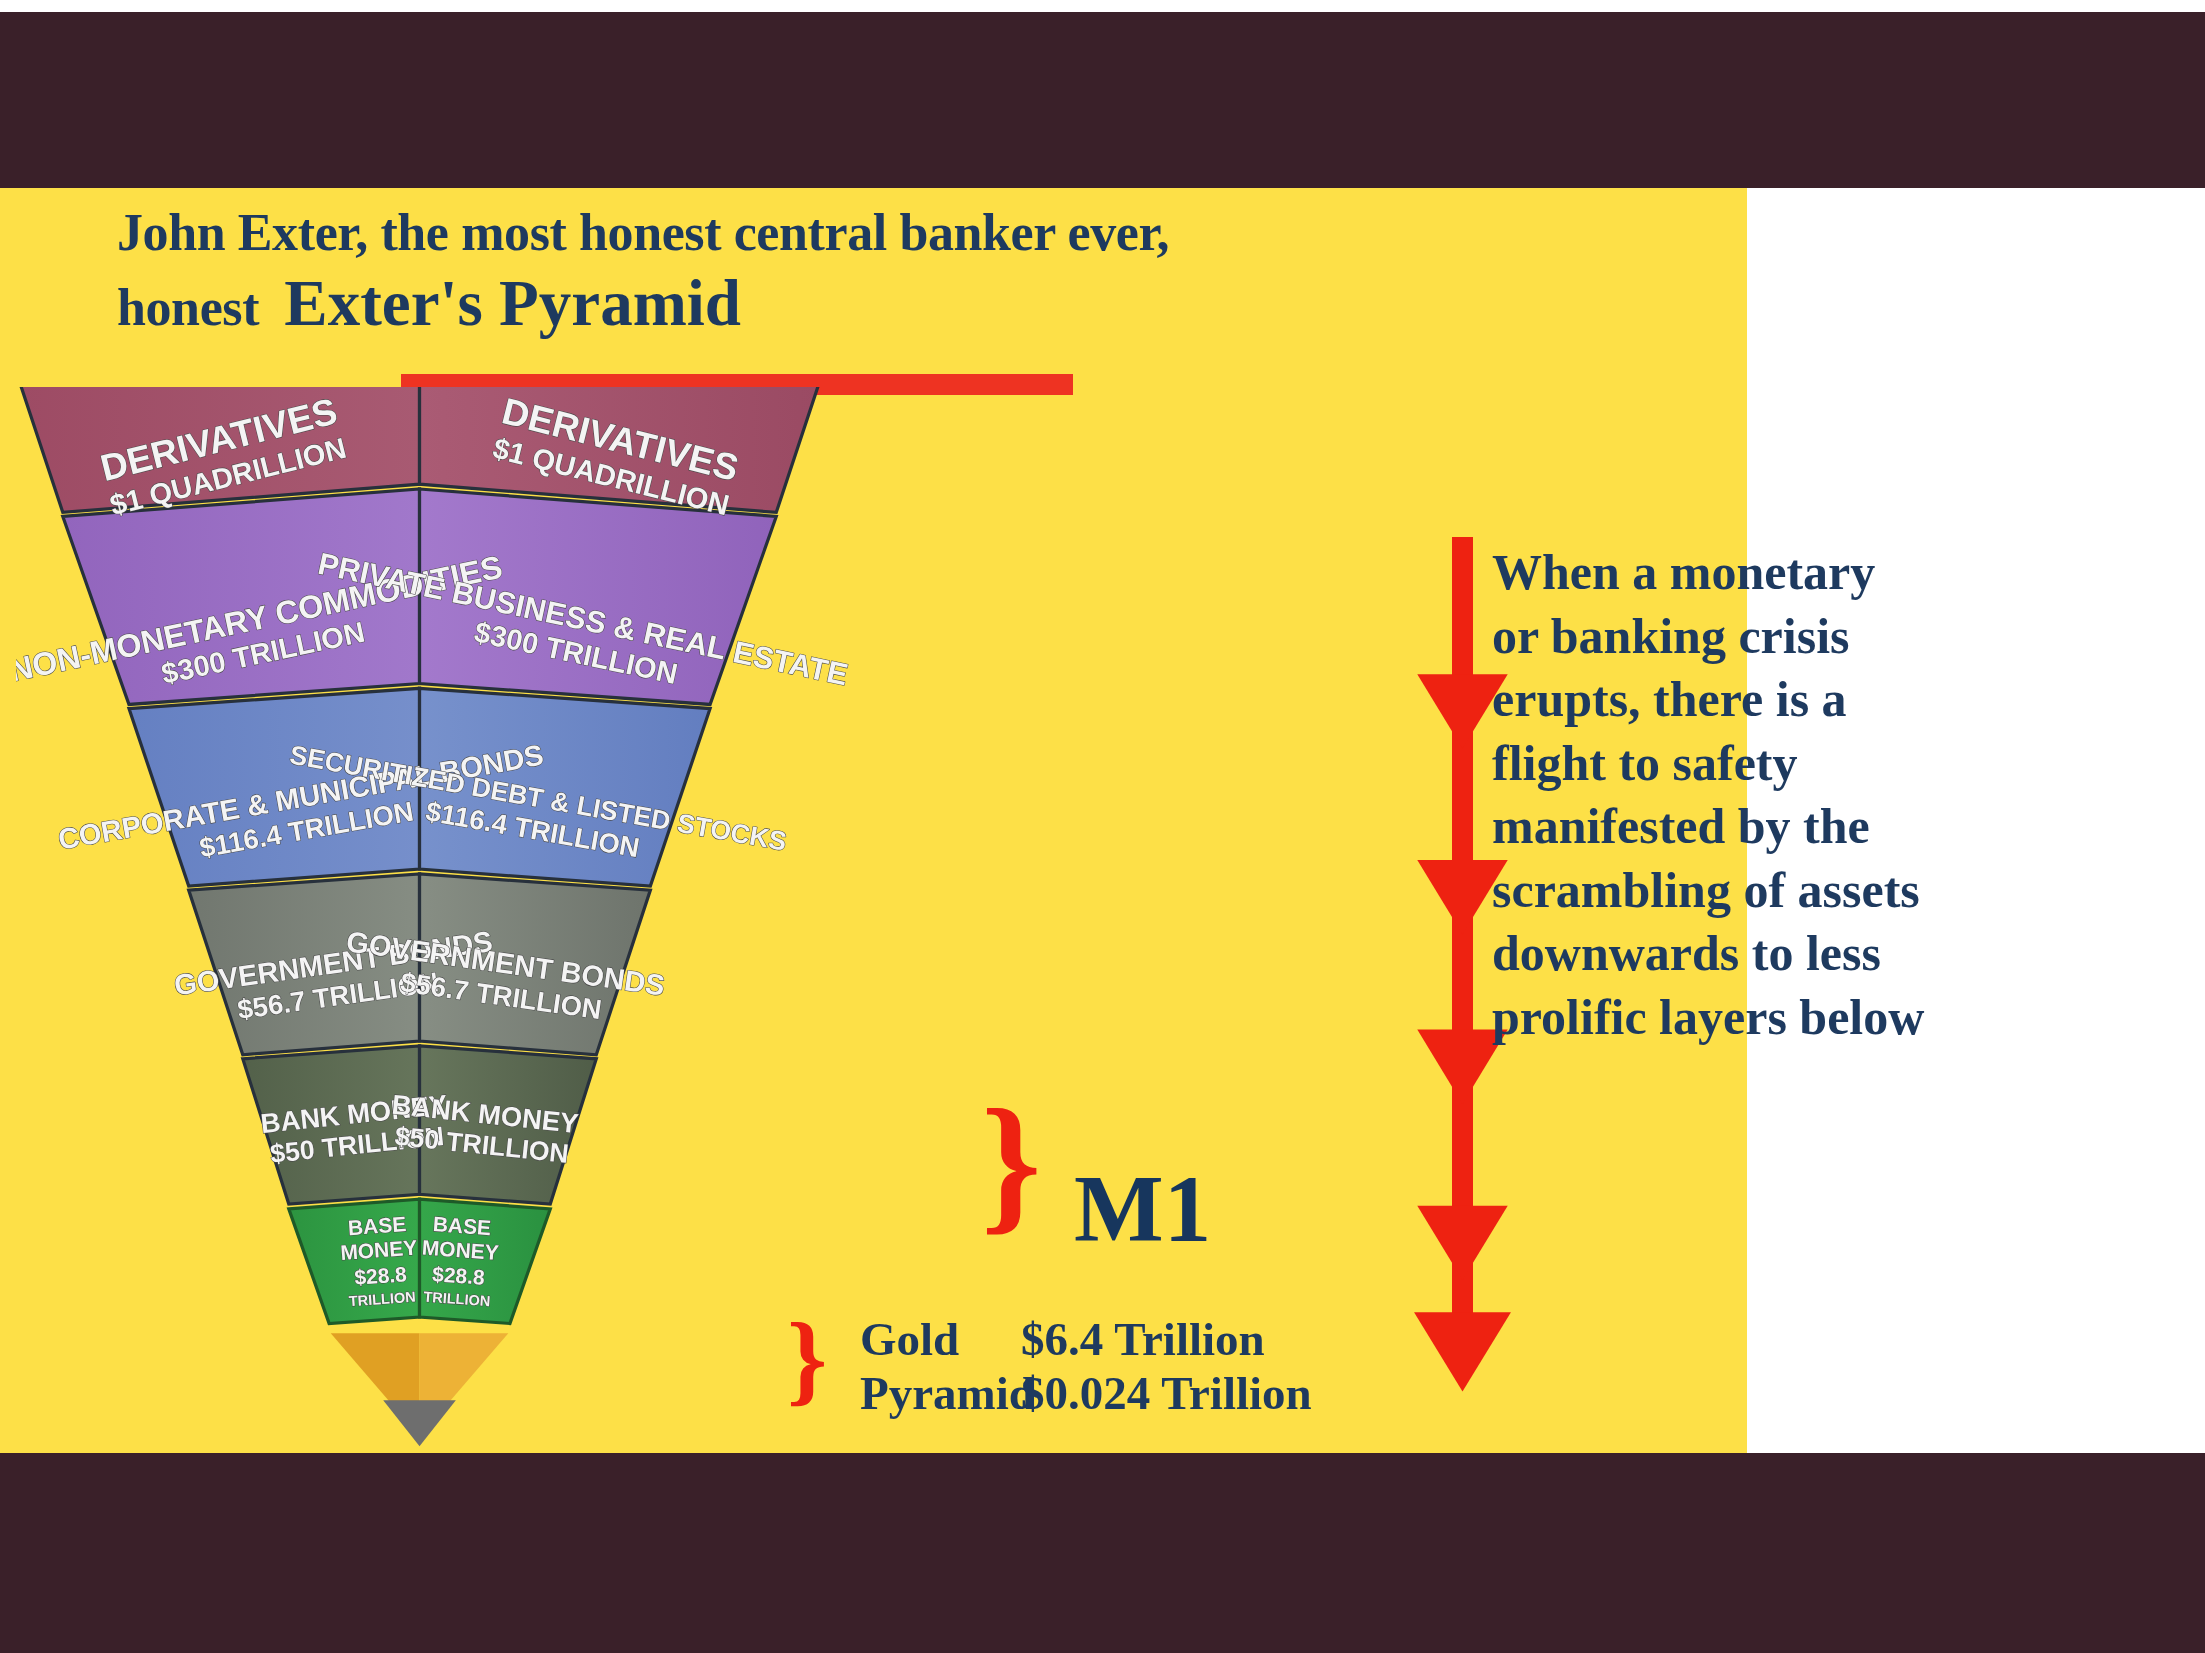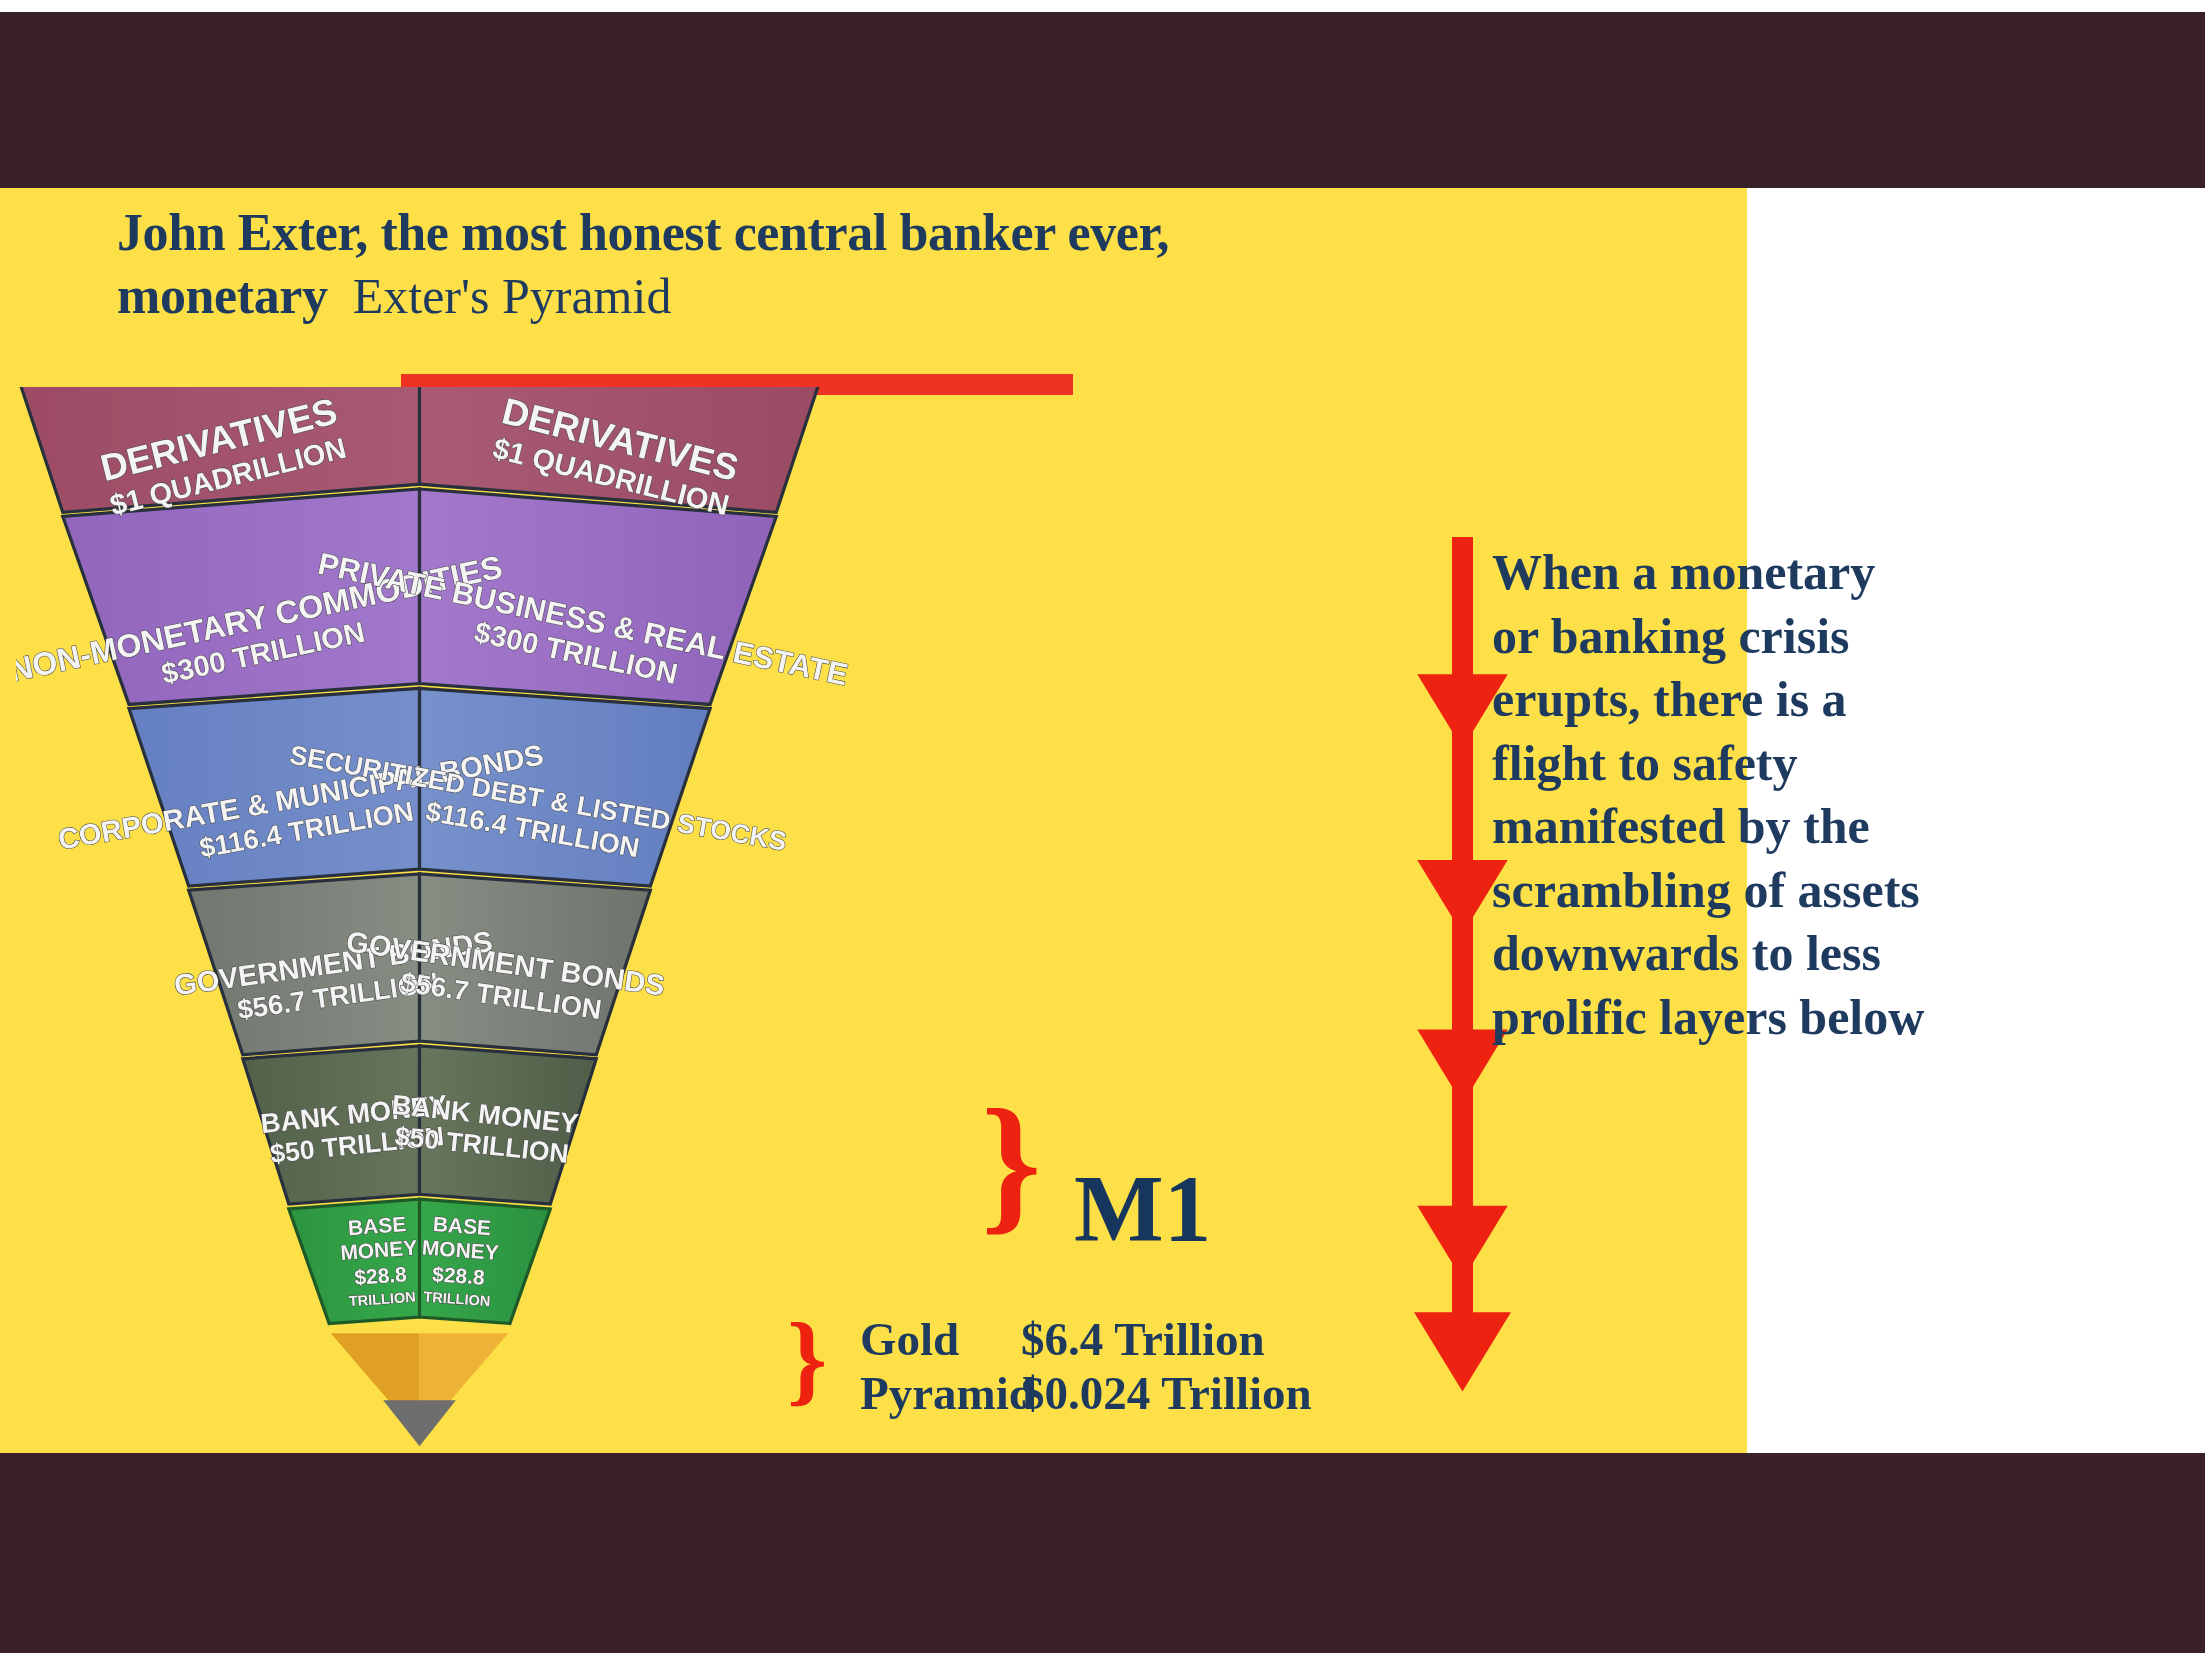--- a/index.html
+++ b/index.html
@@ -20,21 +20,21 @@
   #heading{
     position:absolute;left:117px;top:192px;width:1735px;
     color:#1e3a5f;
     font-weight:bold;
     font-size:52px;
     line-height:1.12;
     letter-spacing:-0.4px;
   }
   #heading .l1{display:block;font-size:52px;}
   #heading .l2{display:block;font-size:52px;margin-top:4.8px;}
-  #heading .big{font-size:50px;font-weight:normal;letter-spacing:0px;margin-top:19px;}
+  #heading .big{font-size:65px;font-weight:bold;letter-spacing:0px;margin-top:19px;}
   #underline{
     position:absolute;left:401px;top:362px;width:672px;height:21px;
     background:#ee3322;
   }
 
   
   #pyramid{position:absolute;left:16px;top:375px;width:1372px;height:1074px;}
 
   
   #m1-group{position:absolute;left:981px;top:1074px;}
@@ -84,21 +84,21 @@
 </head>
 <body>
 
 <div id="stage">
 
   <div id="band-top" class="band"></div>
   <div id="band-bottom" class="band"></div>
 
   <div id="heading">
     <span class="l1">John Exter, the most honest central banker ever,</span>
-    <span class="l2"><span>monetary</span>&nbsp; <span class="big">Exter's Pyramid</span></span>
+    <span class="l2"><span>honest</span>&nbsp; <span class="big">Exter's Pyramid</span></span>
   </div>
   <div id="underline"></div>
 
   <svg id="pyramid" viewBox="0 0 1700 1330">
     <defs>
       <linearGradient id="gL0" x1="0" y1="0" x2="1" y2="0">
         <stop offset="0%" stop-color="#9d4b64"></stop>
           <stop offset="100%" stop-color="#a85a72"></stop>
       </linearGradient>
       <linearGradient id="gR0" x1="0" y1="0" x2="1" y2="0">

